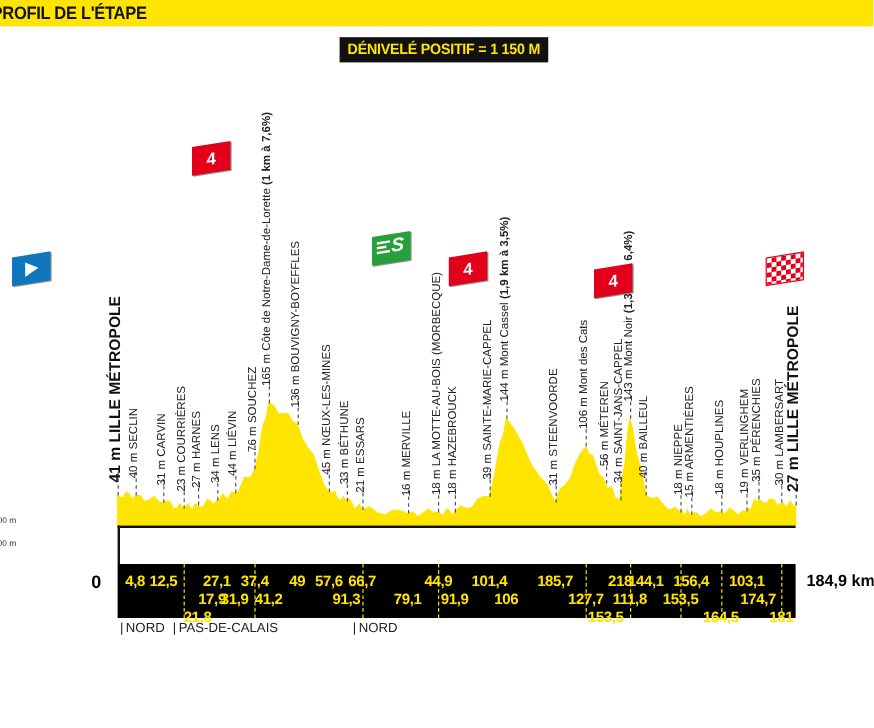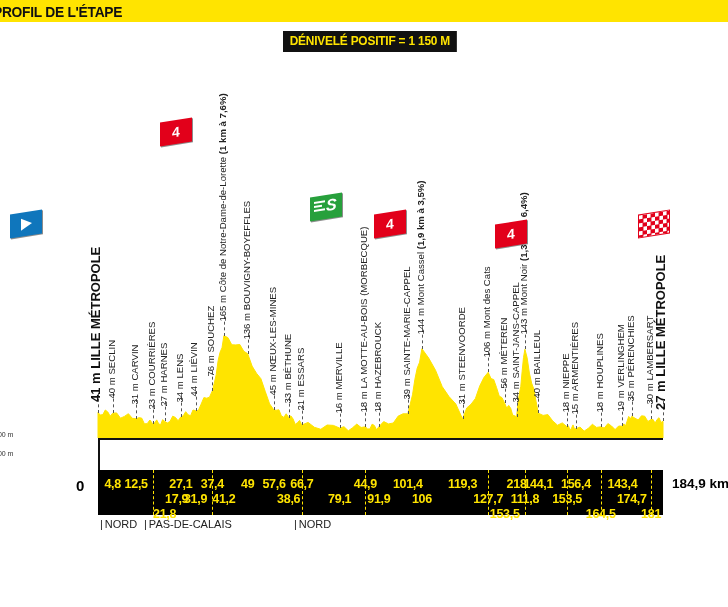--- a/index.html
+++ b/index.html
@@ -276,29 +276,29 @@
   <div id="kmnums">
       <div class="kmnum" style="left: 112.7px; top: 477px;">4,8</div>
       <div class="kmnum" style="left: 136.2px; top: 477px;">12,5</div>
       <div class="kmnum" style="left: 180.8px; top: 477px;">27,1</div>
       <div class="kmnum" style="left: 212.3px; top: 477px;">37,4</div>
       <div class="kmnum" style="left: 247.7px; top: 477px;">49</div>
       <div class="kmnum" style="left: 274px; top: 477px;">57,6</div>
       <div class="kmnum" style="left: 301.8px; top: 477px;">66,7</div>
       <div class="kmnum" style="left: 365.4px; top: 477px;">44,9</div>
       <div class="kmnum" style="left: 407.8px; top: 477px;">101,4</div>
-      <div class="kmnum" style="left: 462.5px; top: 477px;">119,3</div>
+      <div class="kmnum" style="left: 462.5px; top: 477px;">185,7</div>
       <div class="kmnum" style="left: 516.6px; top: 477px;">218</div>
       <div class="kmnum" style="left: 538.3px; top: 477px;">144,1</div>
       <div class="kmnum" style="left: 575.9px; top: 477px;">156,4</div>
-      <div class="kmnum" style="left: 622.4px; top: 477px;">143,4</div>
+      <div class="kmnum" style="left: 622.4px; top: 477px;">103,1</div>
       <div class="kmnum" style="left: 152.7px; top: 492px; margin-left: 24px;">17,9</div>
       <div class="kmnum" style="left: 195.5px; top: 492px;">31,9</div>
       <div class="kmnum" style="left: 223.9px; top: 492px;">41,2</div>
-      <div class="kmnum" style="left: 288.7px; top: 492px;">38,6</div>
+      <div class="kmnum" style="left: 288.7px; top: 492px;">91,3</div>
       <div class="kmnum" style="left: 339.7px; top: 492px;">79,1</div>
       <div class="kmnum" style="left: 378.8px; top: 492px;">91,9</div>
       <div class="kmnum" style="left: 421.9px; top: 492px;">106</div>
       <div class="kmnum" style="left: 488.2px; top: 492px;">127,7</div>
       <div class="kmnum" style="left: 524.9px; top: 492px;">111,8</div>
       <div class="kmnum" style="left: 567.1px; top: 492px;">153,5</div>
       <div class="kmnum" style="left: 631.8px; top: 492px;">174,7</div>
       <div class="kmnum" style="left: 164.6px; top: 507px;">21,8</div>
       <div class="kmnum" style="left: 504.7px; top: 507px;">153,5</div>
       <div class="kmnum" style="left: 600.7px; top: 507px;">164,5</div>

